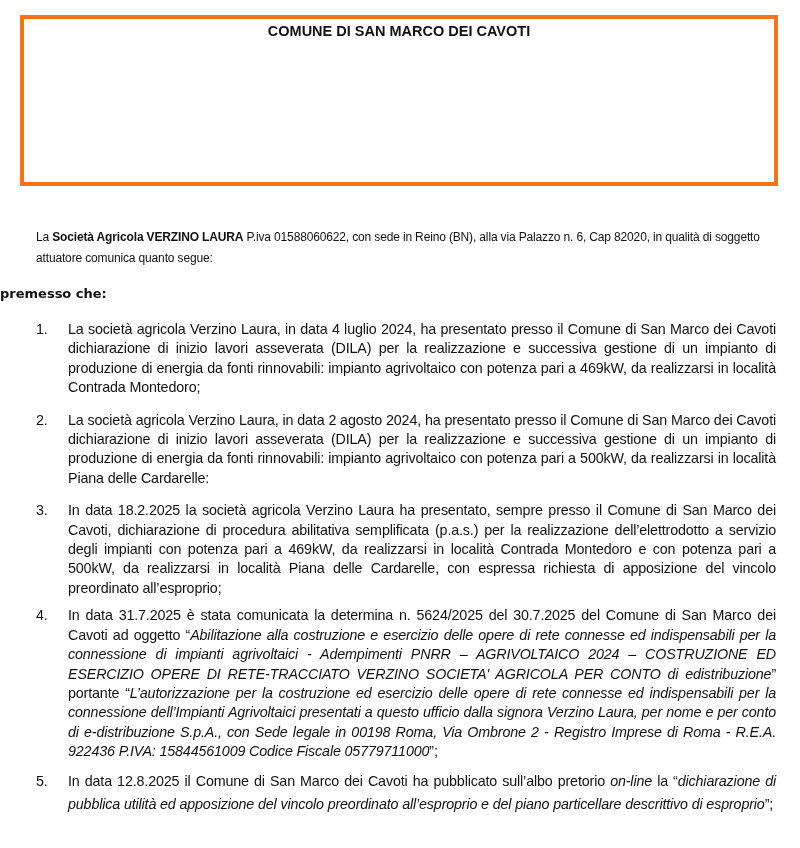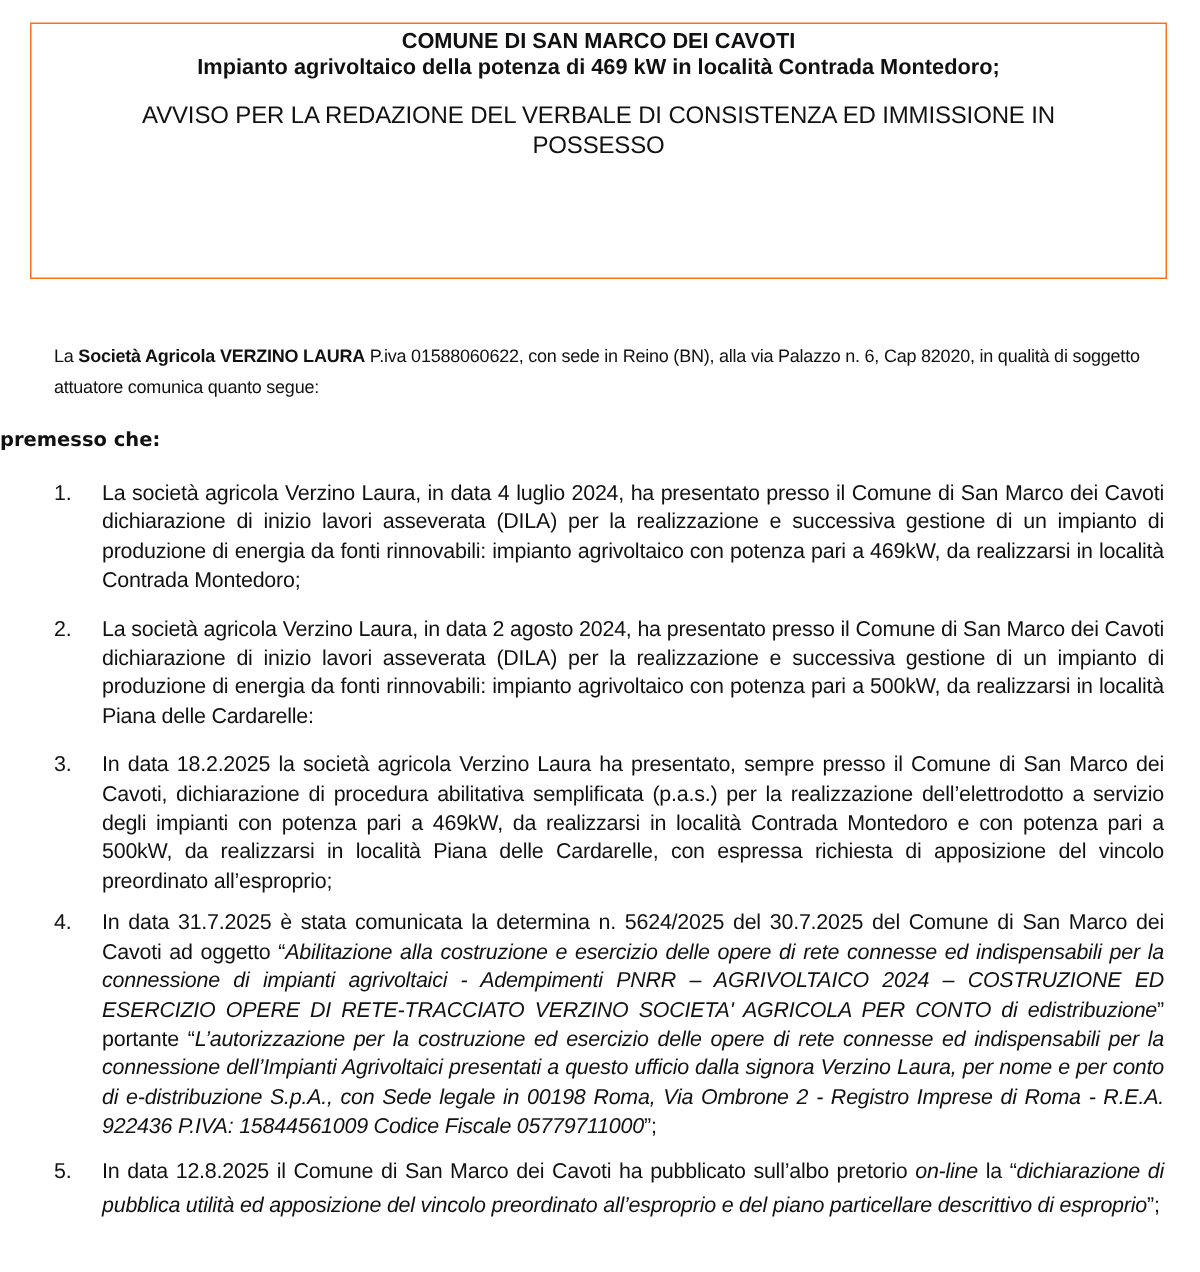--- a/index.html
+++ b/index.html
@@ -2,21 +2,21 @@
 <html><head>
   <meta charset="utf-8">
   <style>
     html, body { margin: 0; padding: 0; background: #ffffff; }
     body {
       width: 800px; height: 848px; overflow: hidden; position: relative;
       font-family: "Liberation Sans", sans-serif; color: #111111;
     }
     .header-box {
       position: absolute; left: 20px; top: 15px; width: 758px; height: 171px;
-      border: 1px solid #f97316; box-sizing: border-box; text-align: center;
+      border: 4px solid #f97316; box-sizing: border-box; text-align: center;
     }
     .h-title { font-weight: bold; font-size: 14.5px; line-height: 17px; margin-top: 4px; }
     .h-sub { font-weight: bold; font-size: 14.5px; line-height: 17px; }
     .h-avviso { font-size: 16px; line-height: 20px; margin-top: 14px; padding: 0 40px; letter-spacing: -0.1px; }
     .h-art { font-family: "DejaVu Sans", sans-serif; font-size: 11.2px; line-height: 24px; margin-top: 14px; padding: 0 30px; letter-spacing: -0.2px; }
 
     .intro {
       position: absolute; left: 36px; top: 227px; width: 745px;
       font-size: 12px; line-height: 21px; letter-spacing: -0.15px;
     }
@@ -28,22 +28,20 @@
     .list { position: absolute; left: 36px; top: 320px; width: 740px; }
     .item { position: relative; padding-left: 32px; font-size: 14.3px; line-height: 19.4px; letter-spacing: -0.15px; text-align: justify; }
     .item .num { position: absolute; left: 0; top: 0; }
     .item i { }
   </style>
 </head>
 <body>
 
 <div class="header-box">
   <div class="h-title">COMUNE DI SAN MARCO DEI CAVOTI</div>
-  <div class="h-sub">Impianto agrivoltaico della potenza di 469 kW in località Contrada Montedoro;</div>
-  <div class="h-avviso">AVVISO PER LA REDAZIONE DEL VERBALE DI CONSISTENZA ED IMMISSIONE IN POSSESSO</div>
 </div>
 
 <div class="intro"><span>La </span><b>Società Agricola VERZINO LAURA</b><span> P.iva 01588060622, con sede in Reino (BN), alla via Palazzo n. 6, Cap 82020, in qualità di soggetto attuatore comunica quanto segue:</span></div>
 
 <div class="premesso">premesso che:</div>
 
 <div class="list">
   <div class="item" style="margin-bottom:13px">
     <span class="num">1.</span>
     <span>La società agricola Verzino Laura, in data 4 luglio 2024, ha presentato presso il Comune di San Marco dei Cavoti dichiarazione di inizio lavori asseverata (DILA) per la realizzazione e successiva gestione di un impianto di produzione di energia da fonti rinnovabili: impianto agrivoltaico con potenza pari a 469kW, da realizzarsi in località Contrada Montedoro;</span>

